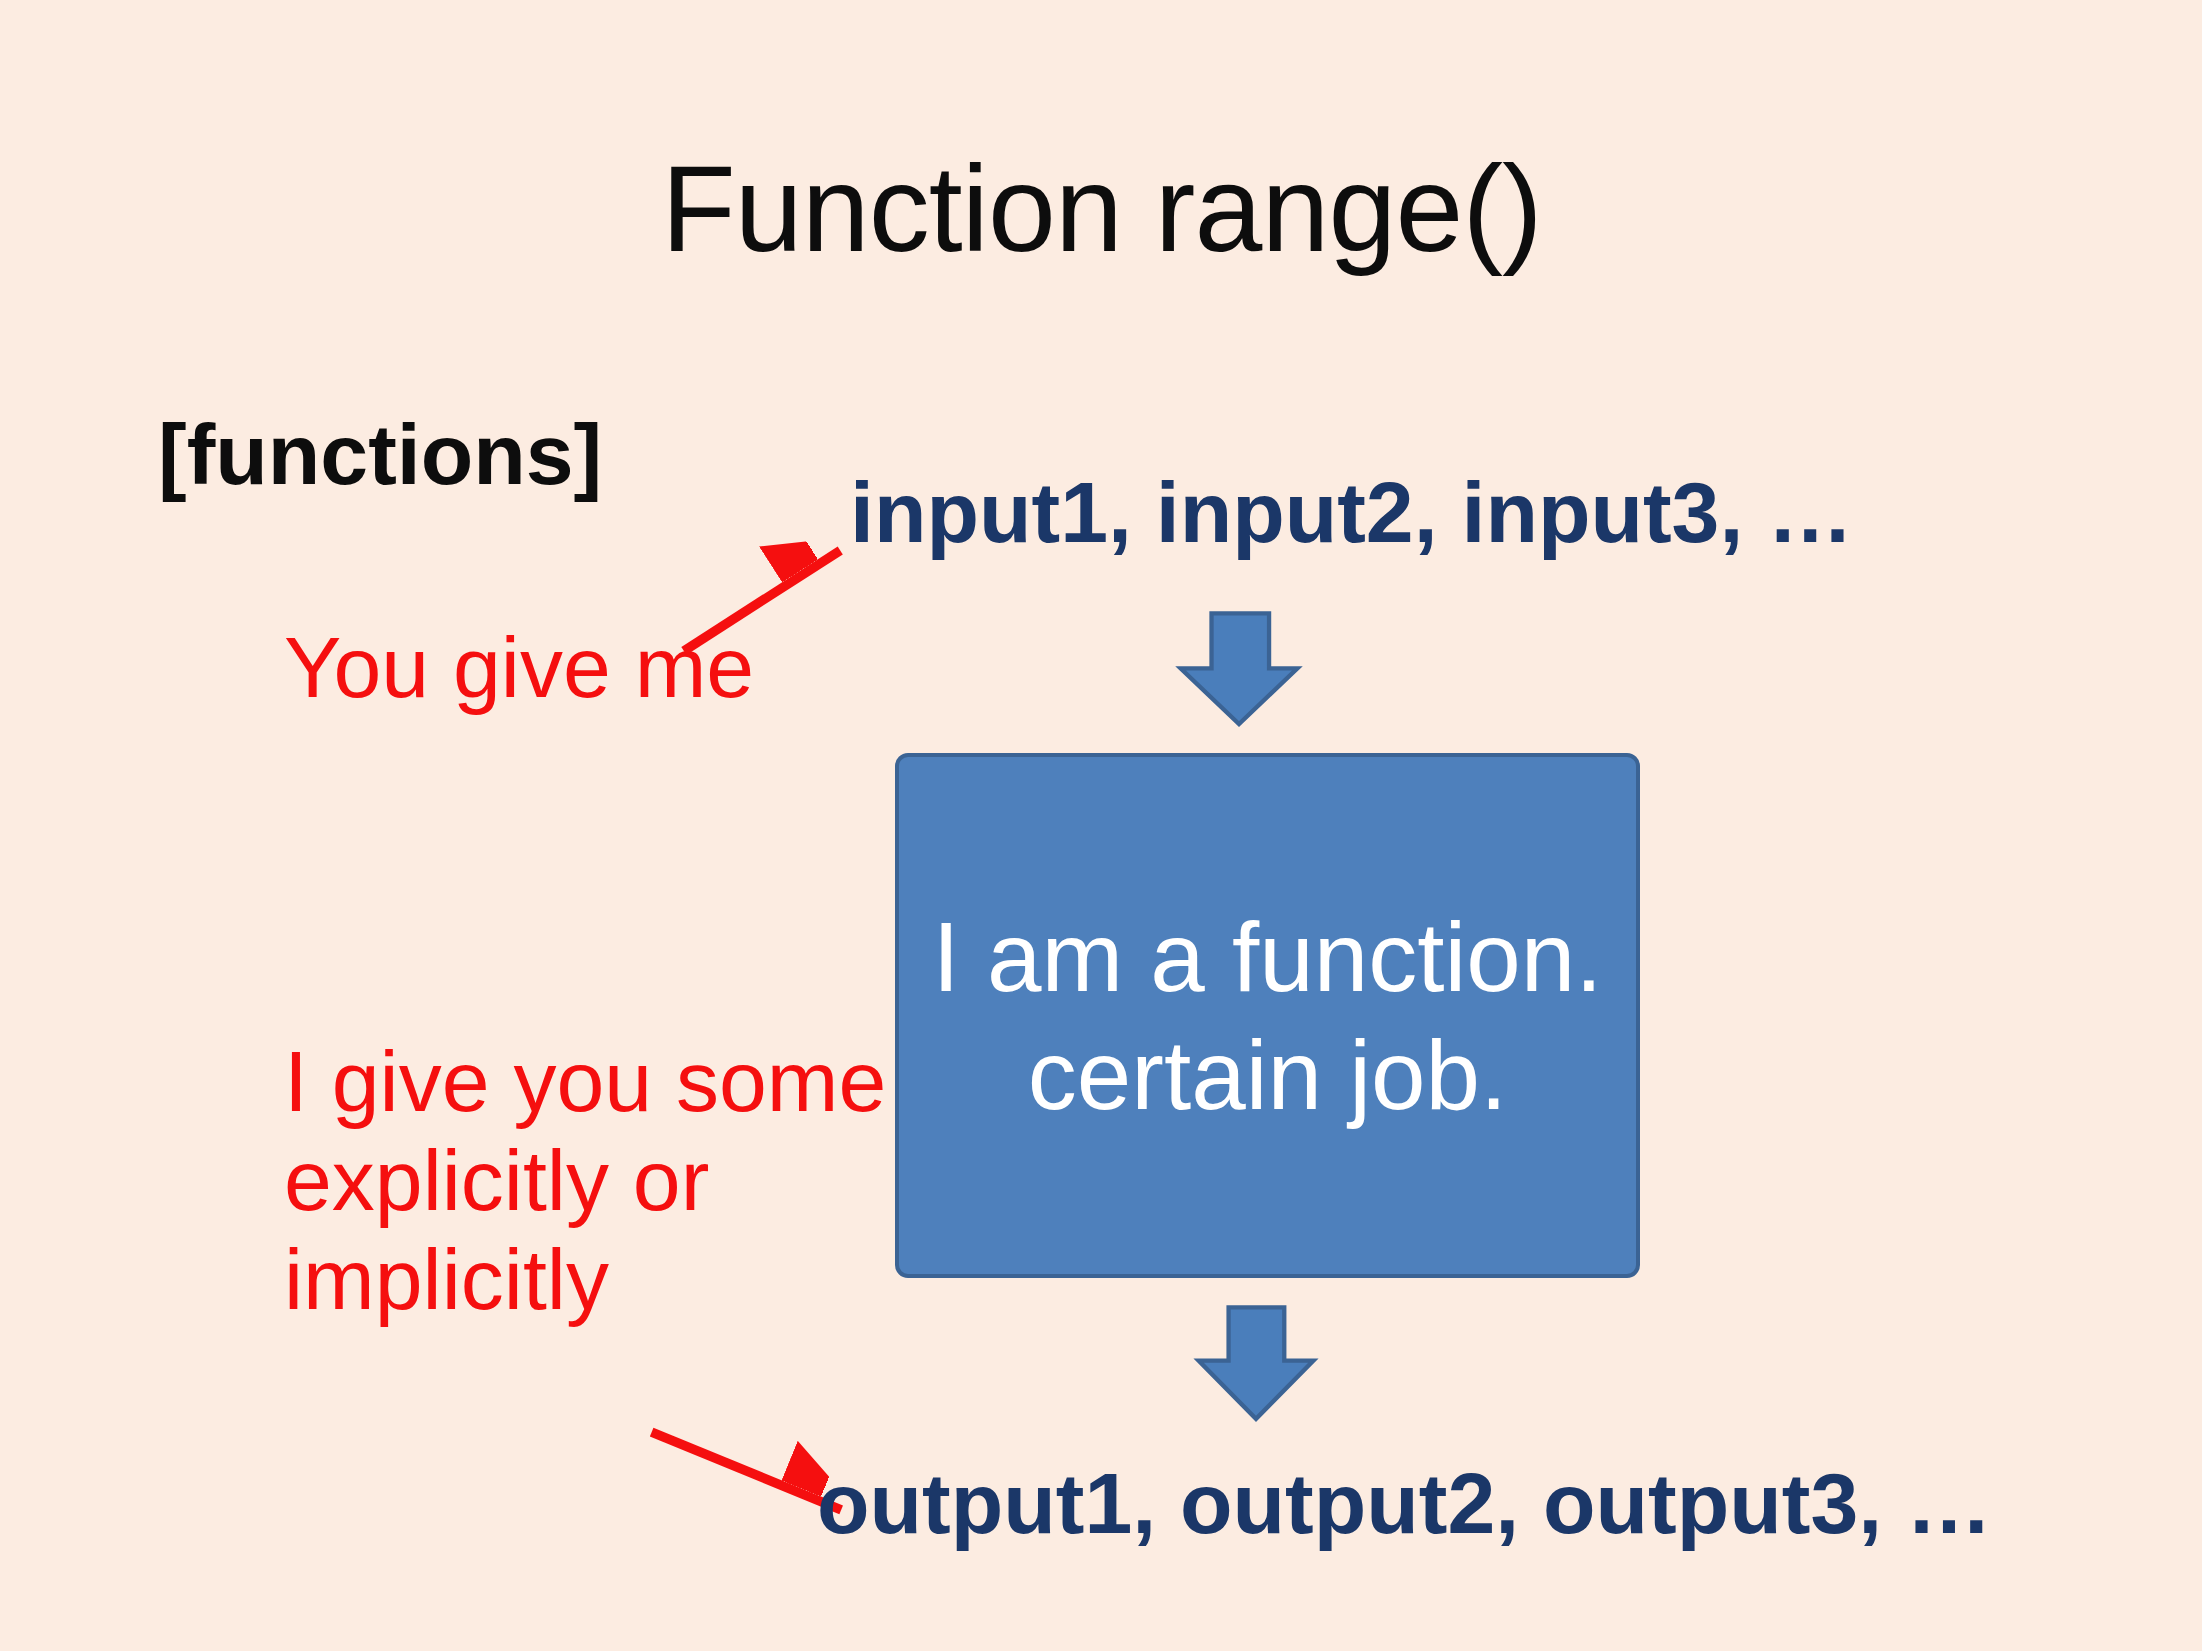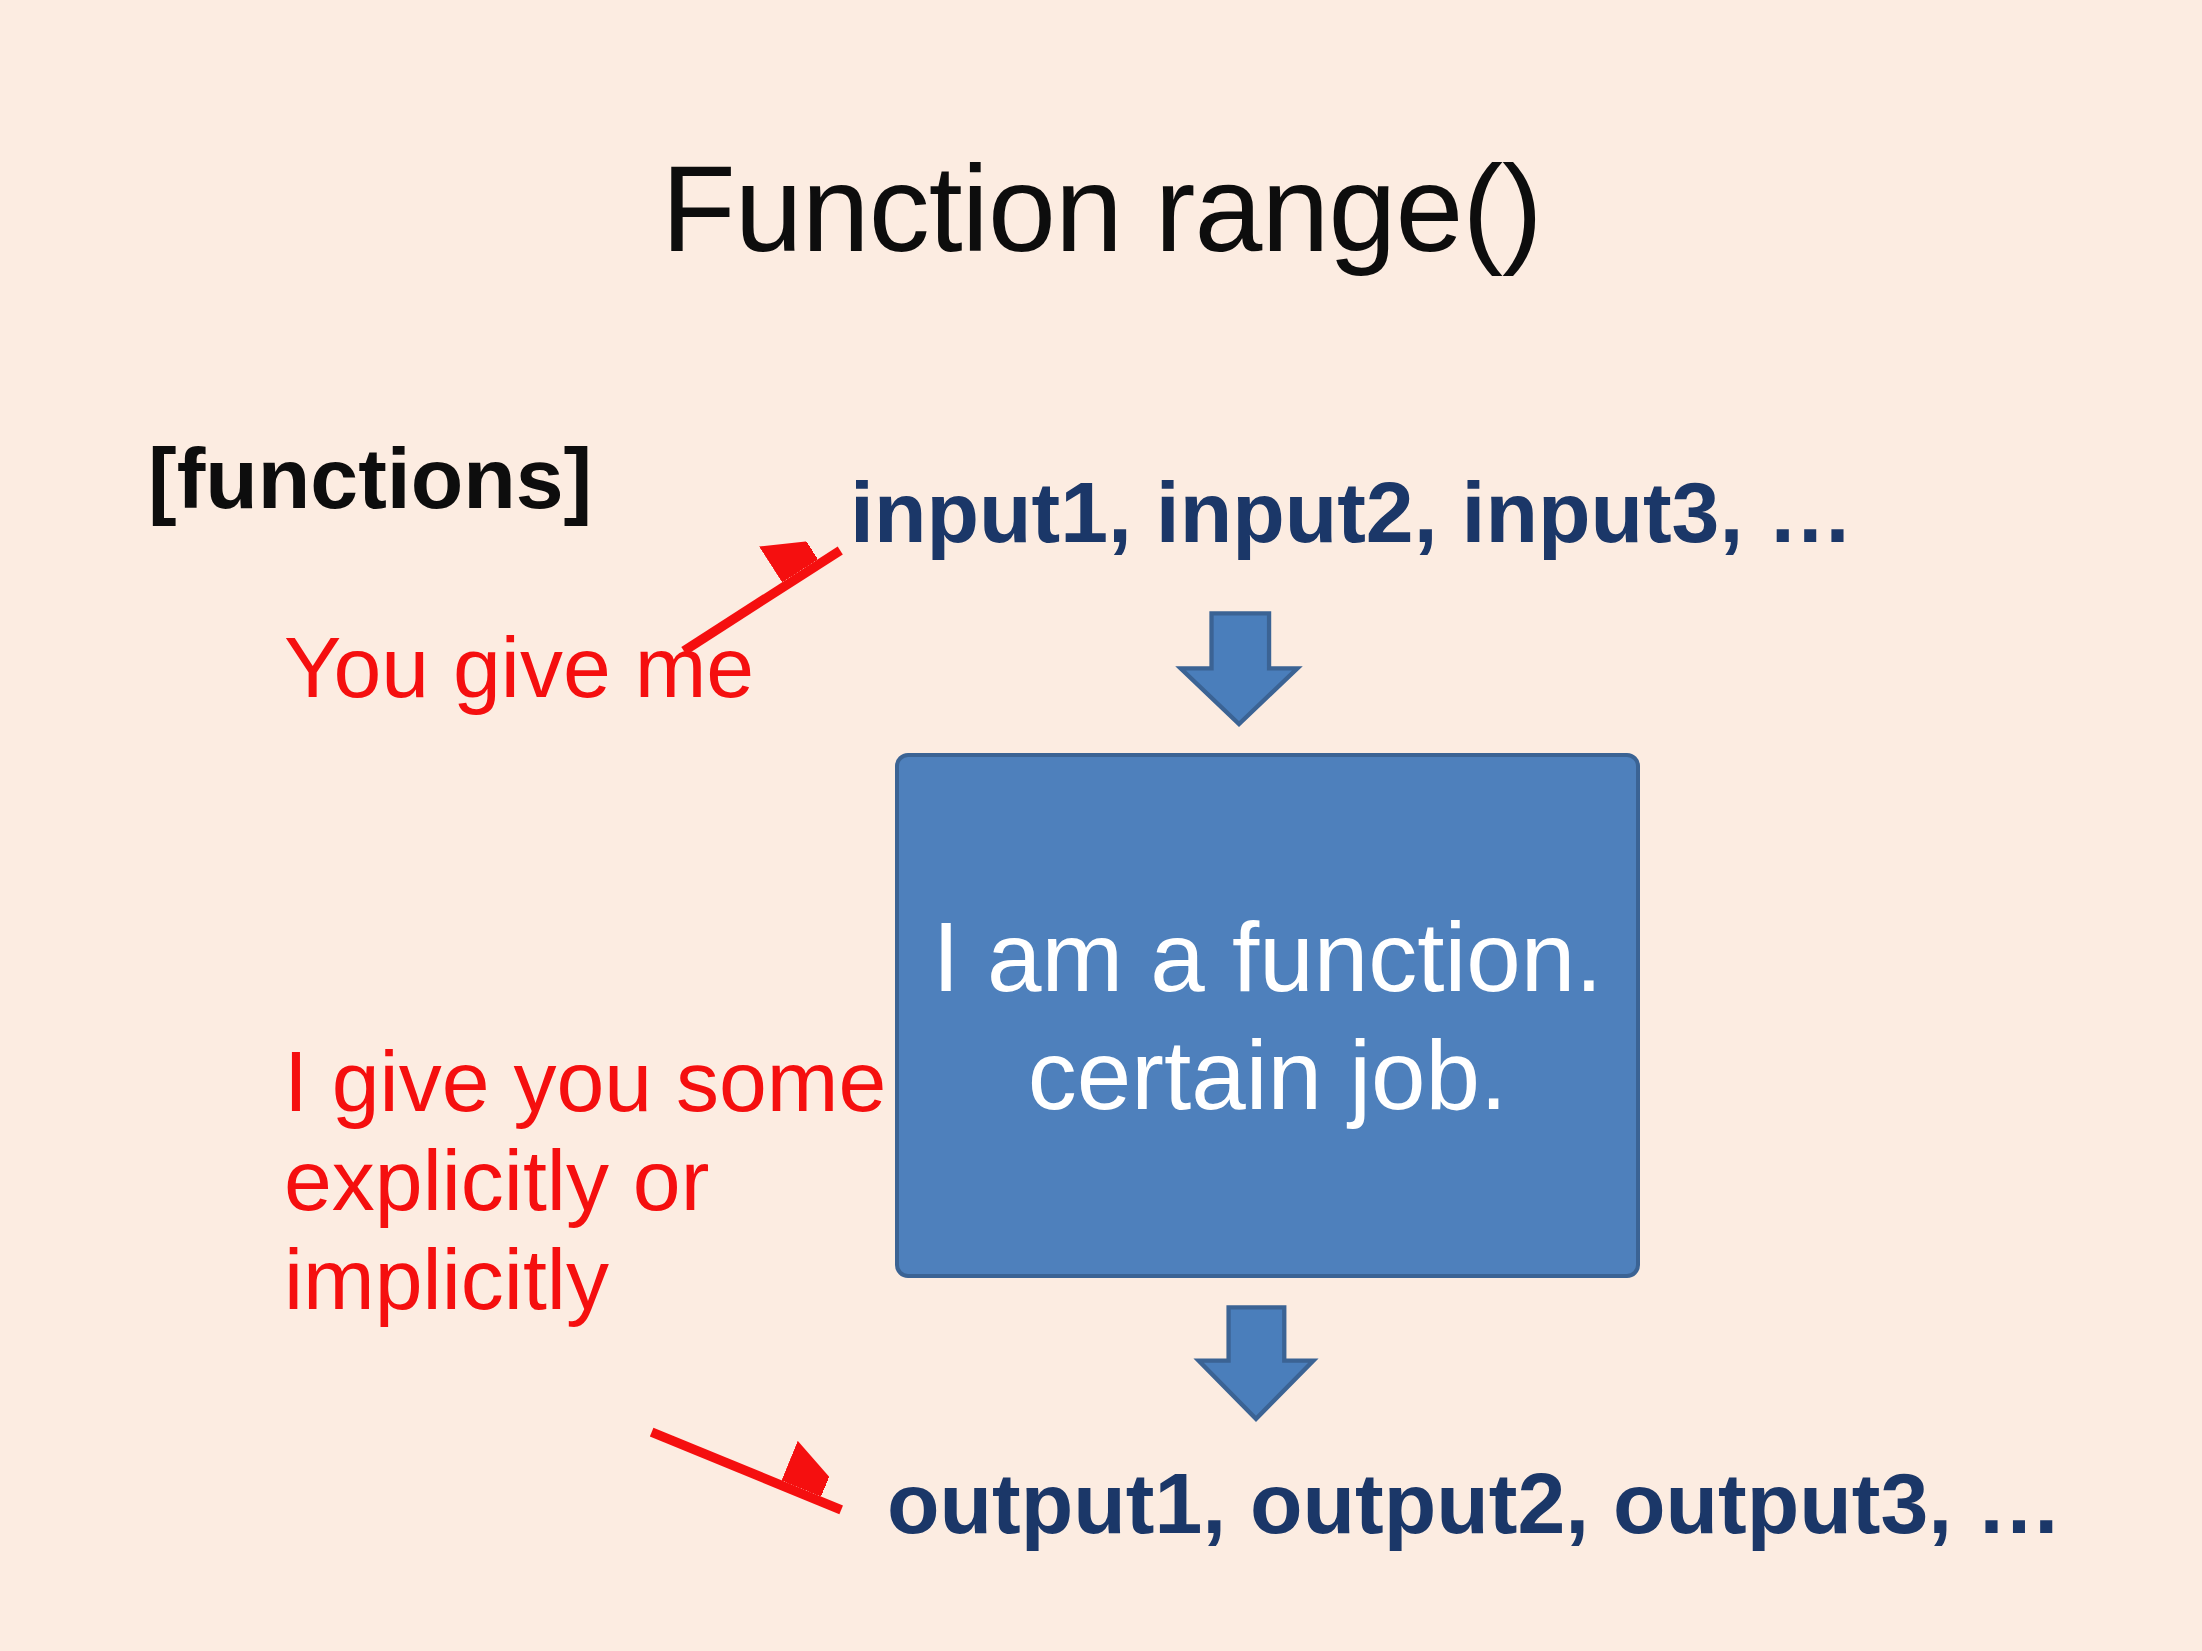--- a/index.html
+++ b/index.html
@@ -18,36 +18,35 @@
   .slide-title {
     left: 0; right: 0; top: 136px;
     text-align: center;
     font-size: 122px;
     font-weight: 400;
     line-height: 1.2;
     color: var(--title, #0d0d0d);
     letter-spacing: -0.9px;
   }
   .functions-label {
-    left: 148px; top: 411px;
+    left: 158px; top: 411px;
     font-size: 86px;
     font-weight: 700;
     line-height: 1;
     color: var(--title, #0d0d0d);
-    margin-top: 24px;
   }
   .io-line {
     font-size: 86px;
     font-weight: 700;
     line-height: 1;
     color: var(--navy, #1b3768);
     white-space: nowrap;
   }
   .inputs-line  { left: 850px;  top: 469px;  }
-  .outputs-line { left: 887px; top: 1460px; }
+  .outputs-line { left: 817px; top: 1460px; }
   .annotation {
     font-size: 86px;
     line-height: 99px;
     color: var(--red, #f50f0f);
     white-space: nowrap;
   }
   .annotation-inputs  { left: 284px; top: 618px;  }
   .annotation-outputs { left: 284px; top: 1032px; }
   .function-box {
     left: 895px; top: 753px;

